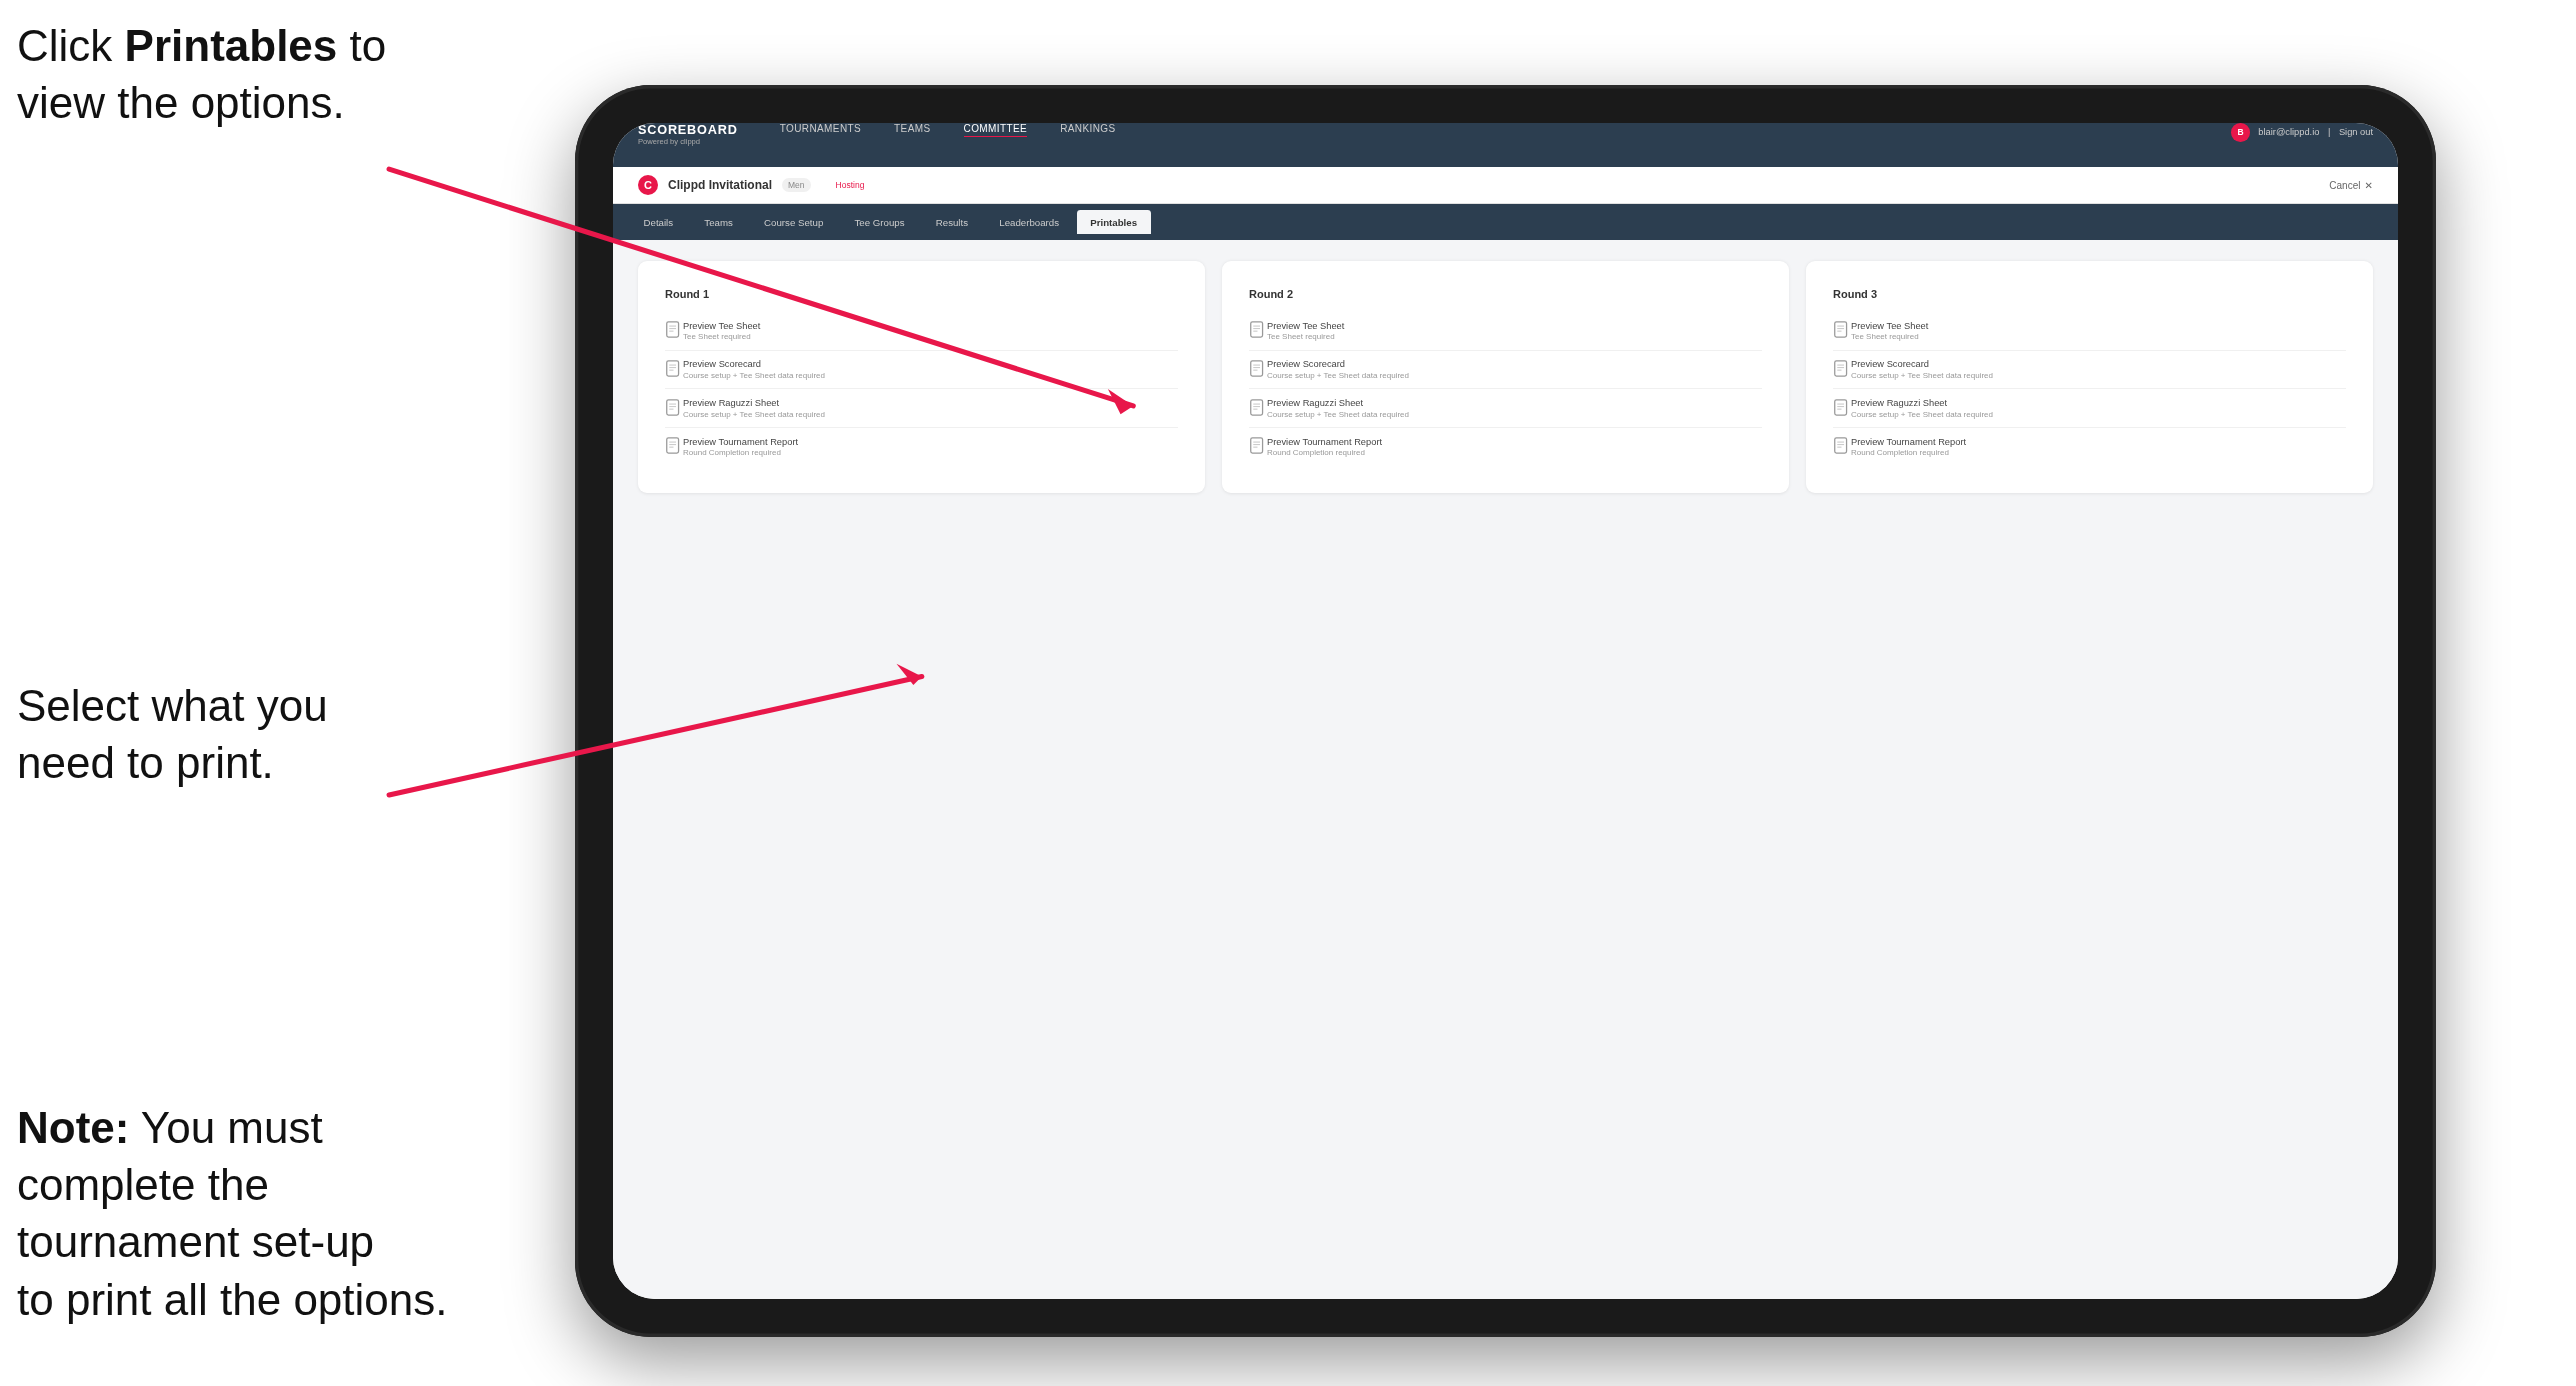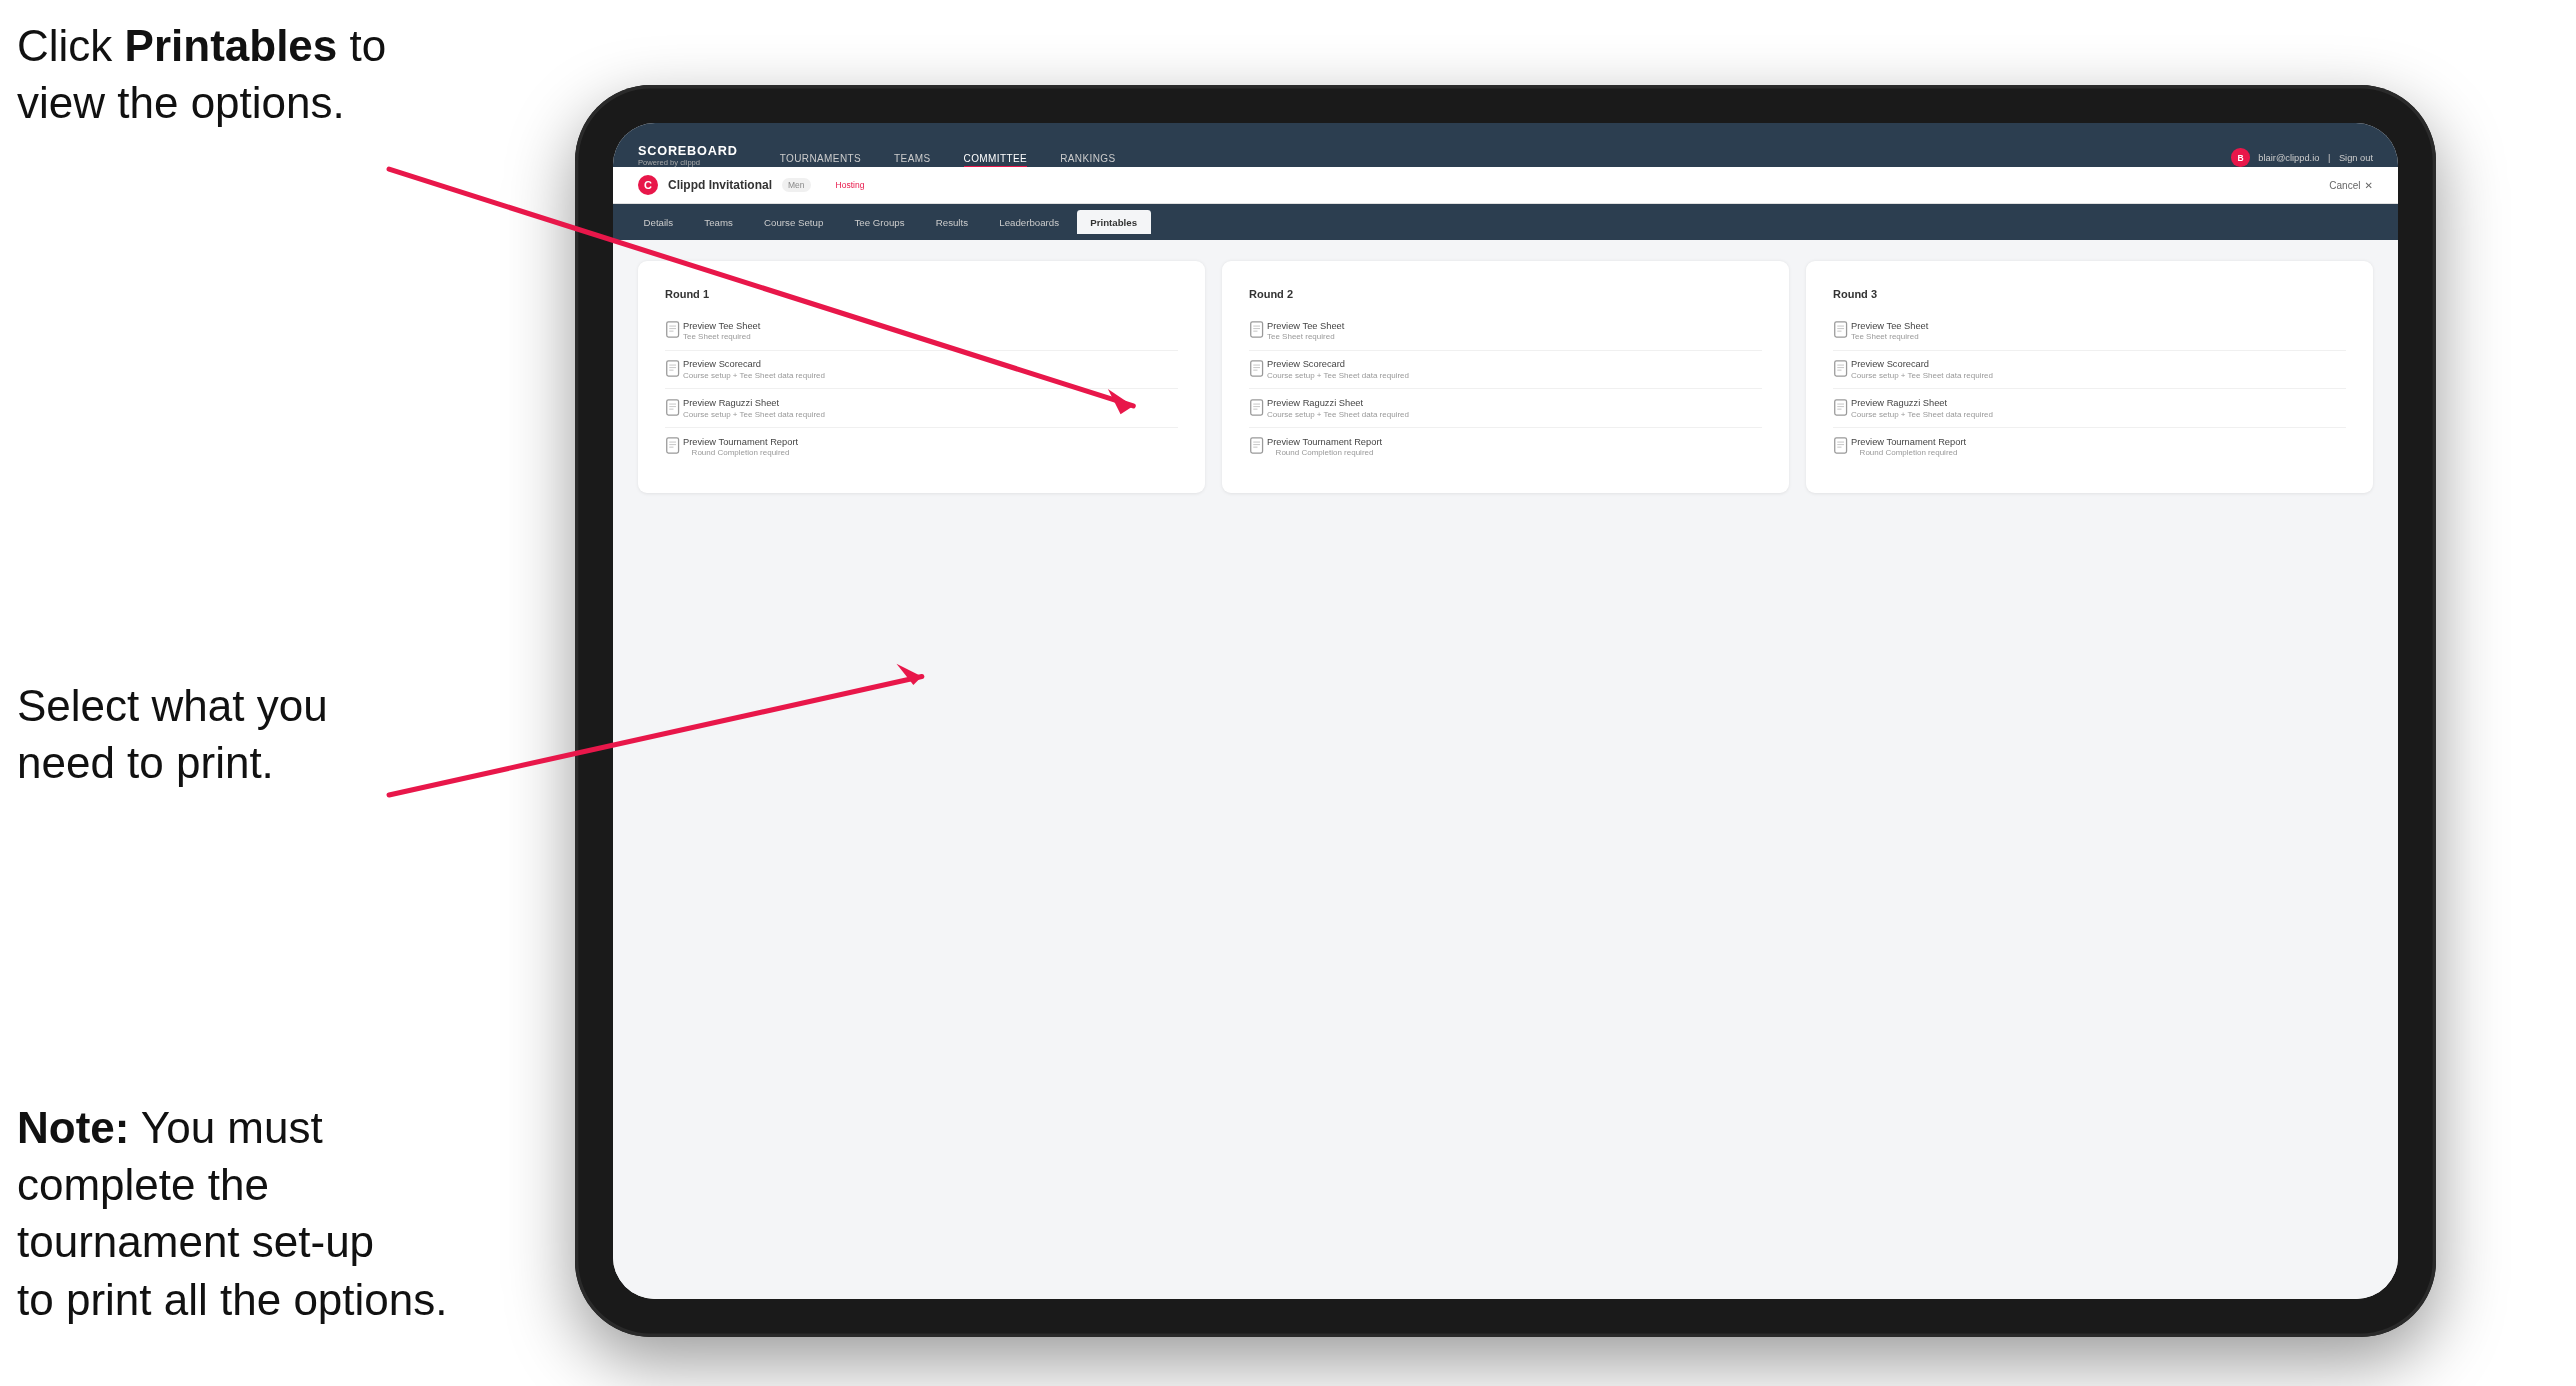--- a/index.html
+++ b/index.html
@@ -75,21 +75,21 @@
       background: #f4f5f7;
       border-radius: 42px;
       overflow: hidden;
     }
 
     
     .top-nav {
       background: #2c3e50;
       height: 44px;
       display: flex;
-      align-items: flex-end;
+      align-items: flex-start;
       padding: 0 25px;
       gap: 34px;
     }
 
     .scoreboard-logo {
       display: flex;
       flex-direction: column;
       color: white;
     }
     .scoreboard-logo .title {
@@ -247,21 +247,21 @@
     }
 
     .print-item {
       display: flex;
       align-items: flex-start;
       gap: 1px;
       padding: 8.5px 0;
       border-bottom: 0.8px solid #f0f0f0;
       cursor: pointer;
     }
-    .print-item:last-child { border-bottom: none; text-align: center; }
+    .print-item:last-child { border-bottom: none; }
 
     .print-icon {
       width: 17px;
       height: 18.6px;
       flex-shrink: 0;
       margin-top: 0.8px;
     }
 
     .print-item-text {}
     .print-item-label {

